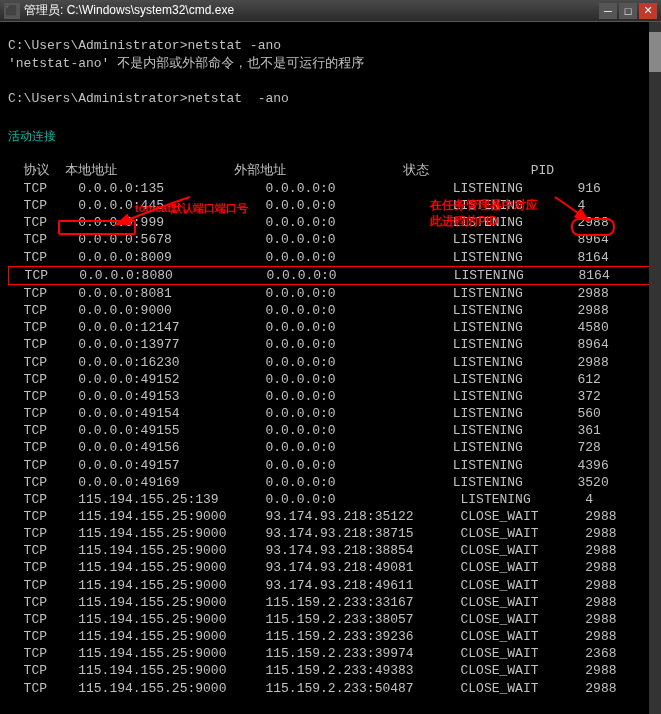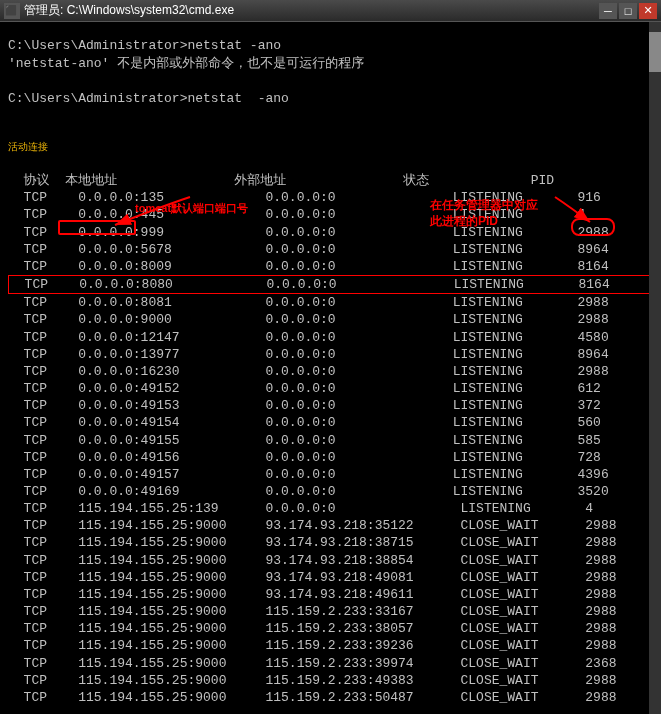--- a/index.html
+++ b/index.html
@@ -73,23 +73,23 @@
       white-space: pre;
       color: #c0c0c0;
     }
     .line.prompt {
       color: #c0c0c0;
     }
     .line.error-text {
       color: #c0c0c0;
     }
     .line.header-active {
-      color: #eab308;
-      font-size: 10px;
-      margin-top: 16px;
+      color: #14b8a6;
+      font-size: 12px;
+      margin-top: 4px;
     }
     .line.col-header {
       color: #c0c0c0;
     }
 
     .data-table {
       margin-top: 0;
     }
     .data-row {
       display: flex;
@@ -217,21 +217,21 @@
         <div class="data-row">  TCP    0.0.0.0:8009            0.0.0.0:0               LISTENING       8164</div>
         <div class="data-row highlighted-row">  TCP    0.0.0.0:8080            0.0.0.0:0               LISTENING       8164</div>
         <div class="data-row">  TCP    0.0.0.0:8081            0.0.0.0:0               LISTENING       2988</div>
         <div class="data-row">  TCP    0.0.0.0:9000            0.0.0.0:0               LISTENING       2988</div>
         <div class="data-row">  TCP    0.0.0.0:12147           0.0.0.0:0               LISTENING       4580</div>
         <div class="data-row">  TCP    0.0.0.0:13977           0.0.0.0:0               LISTENING       8964</div>
         <div class="data-row">  TCP    0.0.0.0:16230           0.0.0.0:0               LISTENING       2988</div>
         <div class="data-row">  TCP    0.0.0.0:49152           0.0.0.0:0               LISTENING       612 </div>
         <div class="data-row">  TCP    0.0.0.0:49153           0.0.0.0:0               LISTENING       372 </div>
         <div class="data-row">  TCP    0.0.0.0:49154           0.0.0.0:0               LISTENING       560 </div>
-        <div class="data-row">  TCP    0.0.0.0:49155           0.0.0.0:0               LISTENING       585 </div>
+        <div class="data-row">  TCP    0.0.0.0:49155           0.0.0.0:0               LISTENING       361 </div>
         <div class="data-row">  TCP    0.0.0.0:49156           0.0.0.0:0               LISTENING       728 </div>
         <div class="data-row">  TCP    0.0.0.0:49157           0.0.0.0:0               LISTENING       4396</div>
         <div class="data-row">  TCP    0.0.0.0:49169           0.0.0.0:0               LISTENING       3520</div>
         <div class="data-row">  TCP    115.194.155.25:139      0.0.0.0:0                LISTENING       4   </div>
         <div class="data-row">  TCP    115.194.155.25:9000     93.174.93.218:35122      CLOSE_WAIT      2988</div>
         <div class="data-row">  TCP    115.194.155.25:9000     93.174.93.218:38715      CLOSE_WAIT      2988</div>
         <div class="data-row">  TCP    115.194.155.25:9000     93.174.93.218:38854      CLOSE_WAIT      2988</div>
         <div class="data-row">  TCP    115.194.155.25:9000     93.174.93.218:49081      CLOSE_WAIT      2988</div>
         <div class="data-row">  TCP    115.194.155.25:9000     93.174.93.218:49611      CLOSE_WAIT      2988</div>
         <div class="data-row">  TCP    115.194.155.25:9000     115.159.2.233:33167      CLOSE_WAIT      2988</div>

